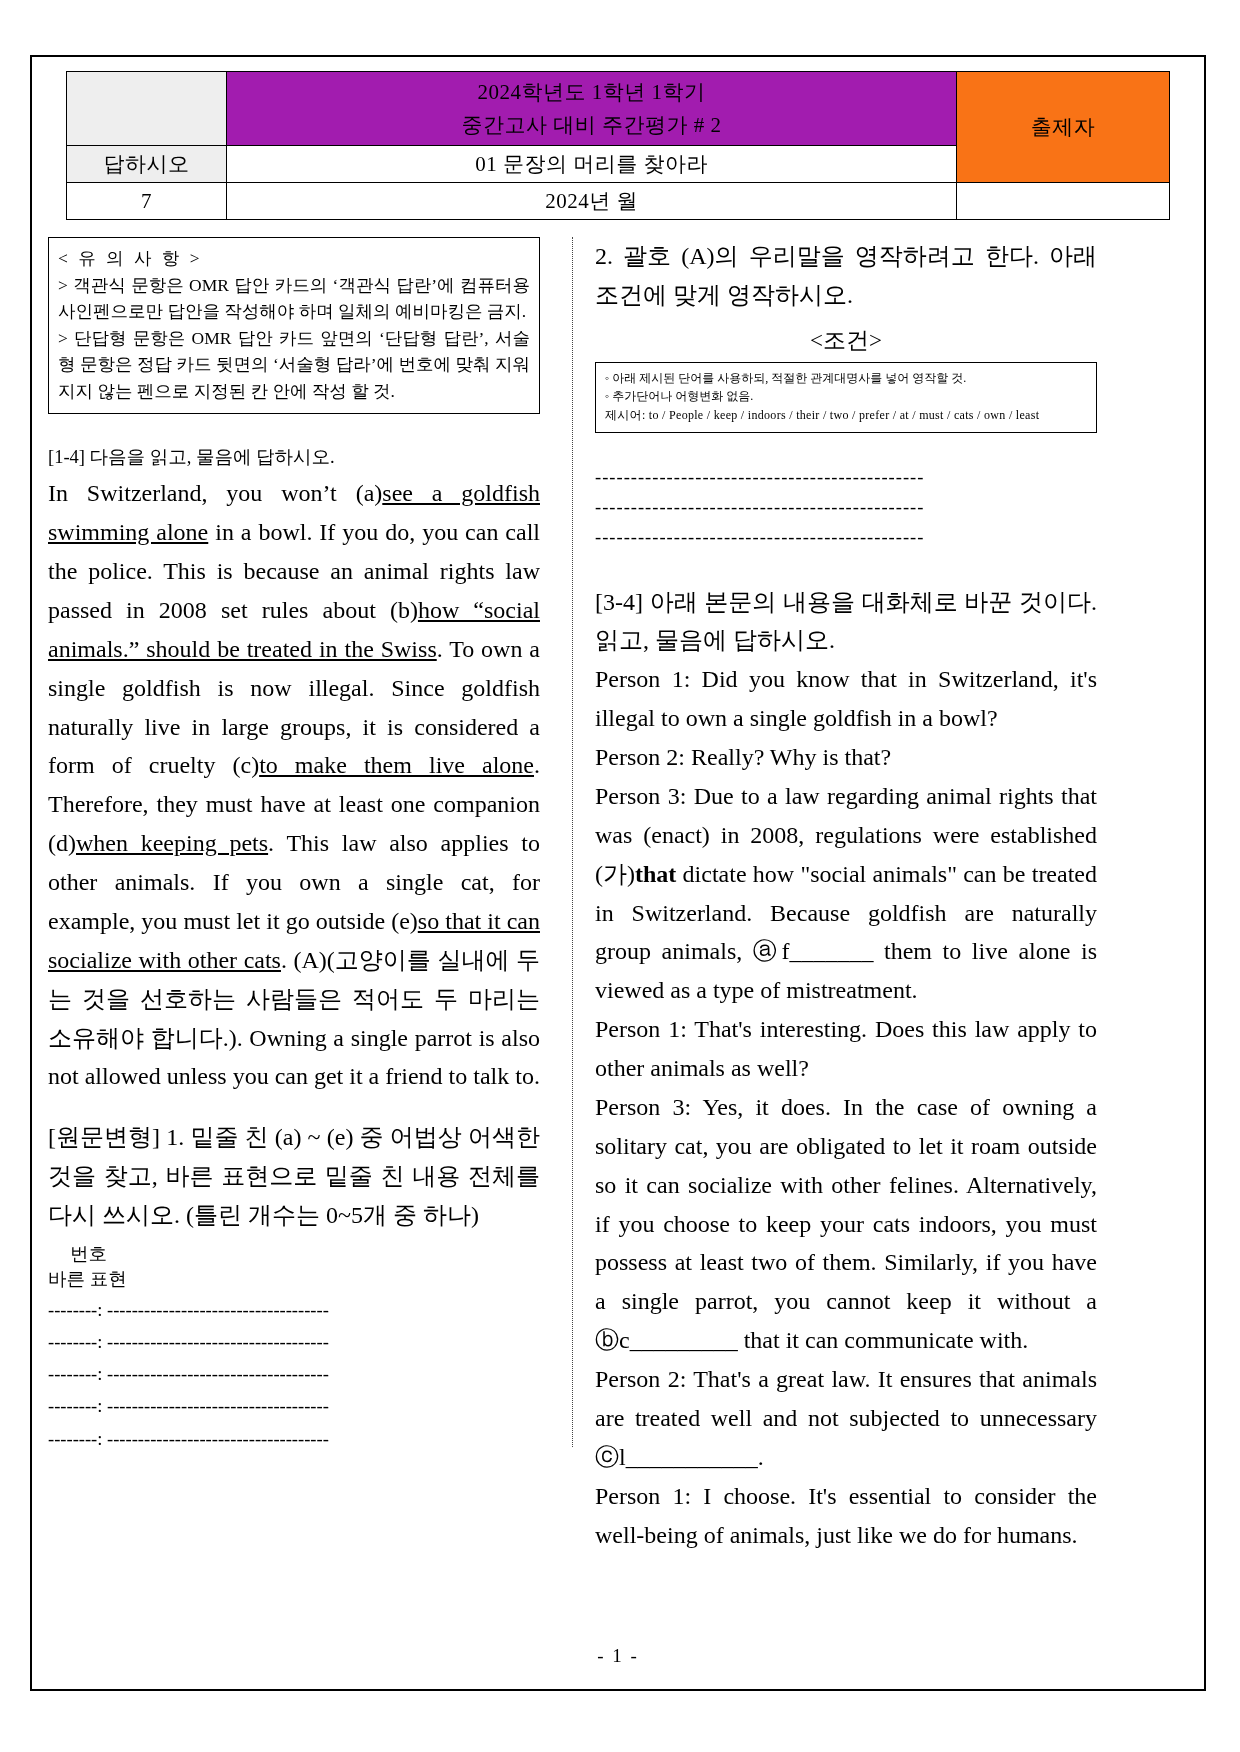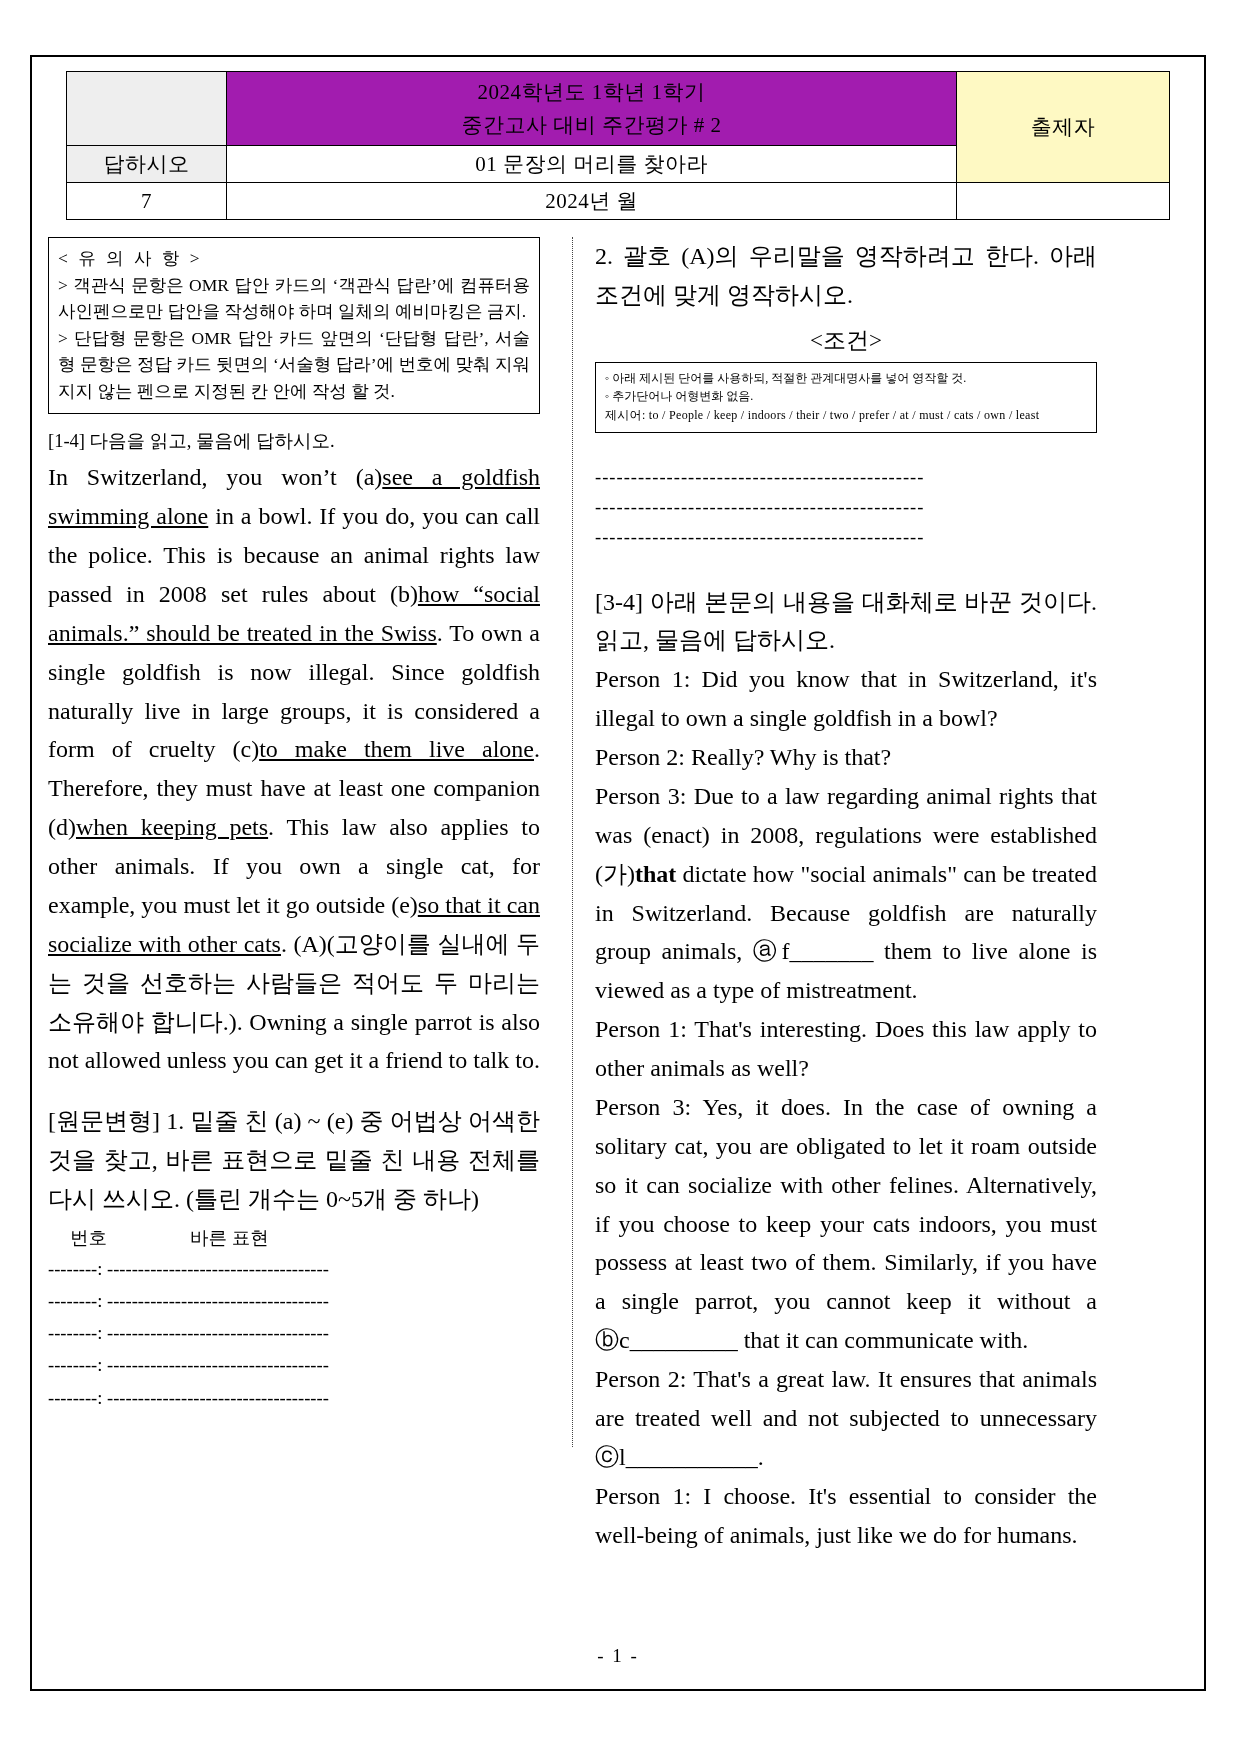--- a/index.html
+++ b/index.html
@@ -39,21 +39,21 @@
     padding: 4px 2px;
     letter-spacing: 0.5px;
   }
   td.hdr-shade { background: #eeeeee; }
   td.hdr-title {
     background: #a21caf;
     font-size: 23px;
     line-height: 1.55;
     padding: 7px 2px;
   }
-  td.hdr-maker { background: #fef9c3; font-size: 21px; }
+  td.hdr-maker { background: #f97316; font-size: 21px; }
   .c-code { width: 155px; }
   .c-maker { width: 208px; }
   .hdr-title span { display: block; }
 
   
   .cols {
     display: flex;
     margin-top: 17px;
     height: 1290px;
   }
@@ -91,27 +91,28 @@
     margin: 0;
   }
   .en { text-align: justify; }
   .gap-s { height: 13px; }
   .gap-m { height: 22px; }
   .gap-l { height: 30px; }
   u.ul { text-decoration: underline; text-underline-offset: 2px; }
   .bold { font-weight: bold; }
 
   
-  .prompt { font-size: 18.5px; line-height: 1.6; margin: 0 0 2px 0; }
+  .prompt { font-size: 18.5px; line-height: 1.6; margin: 16px 0 2px 0; }
 
   
   .q1head {
     font-size: 18.5px;
     margin: 6px 0 3px 0;
     display: flex;
+    flex-direction: column;
   }
   .q1head .h1 { width: 120px; padding-left: 22px; }
   .q1head .h2 { }
   .blank-rows { font-size: 18.5px; line-height: 1.74; letter-spacing: 0px; }
   .blank-rows div { white-space: nowrap; }
 
   
   .cond-label {
     text-align: center;
     font-size: 23px;

